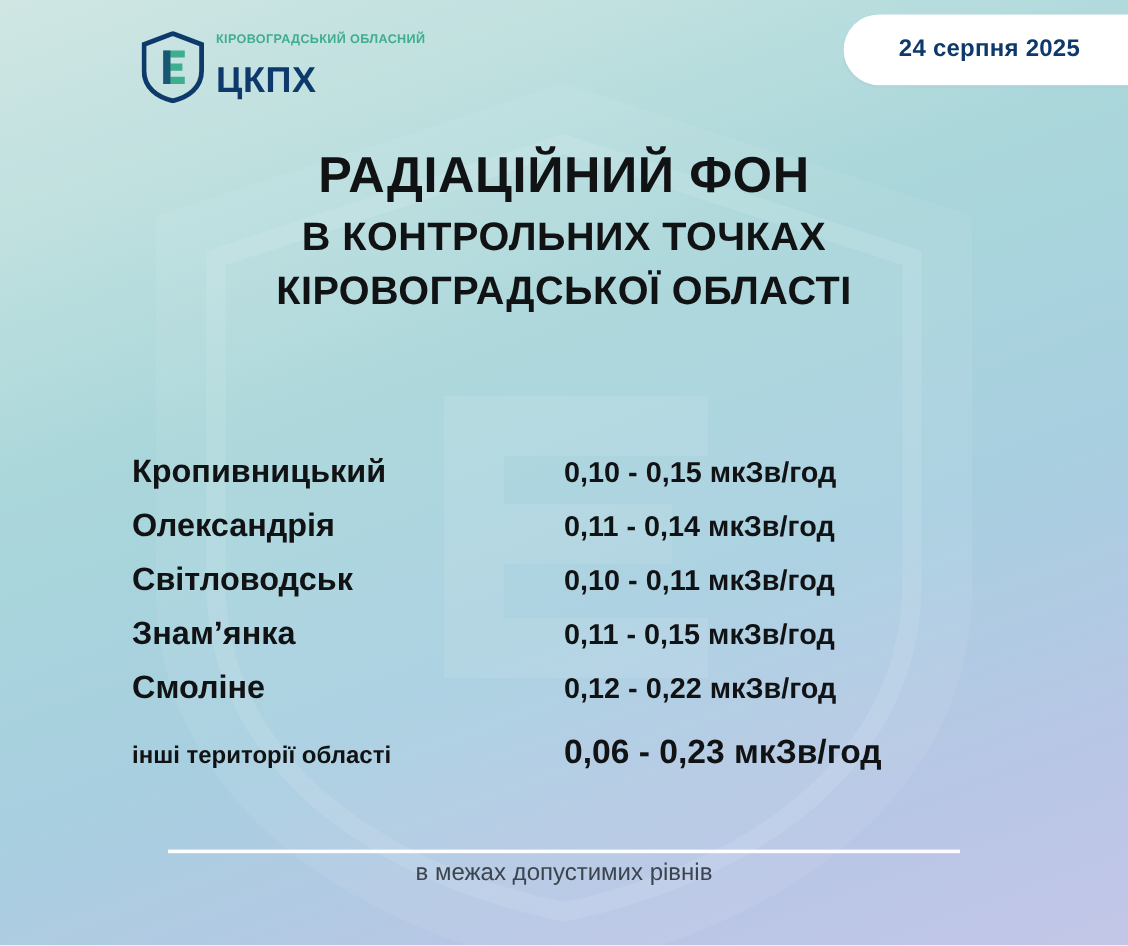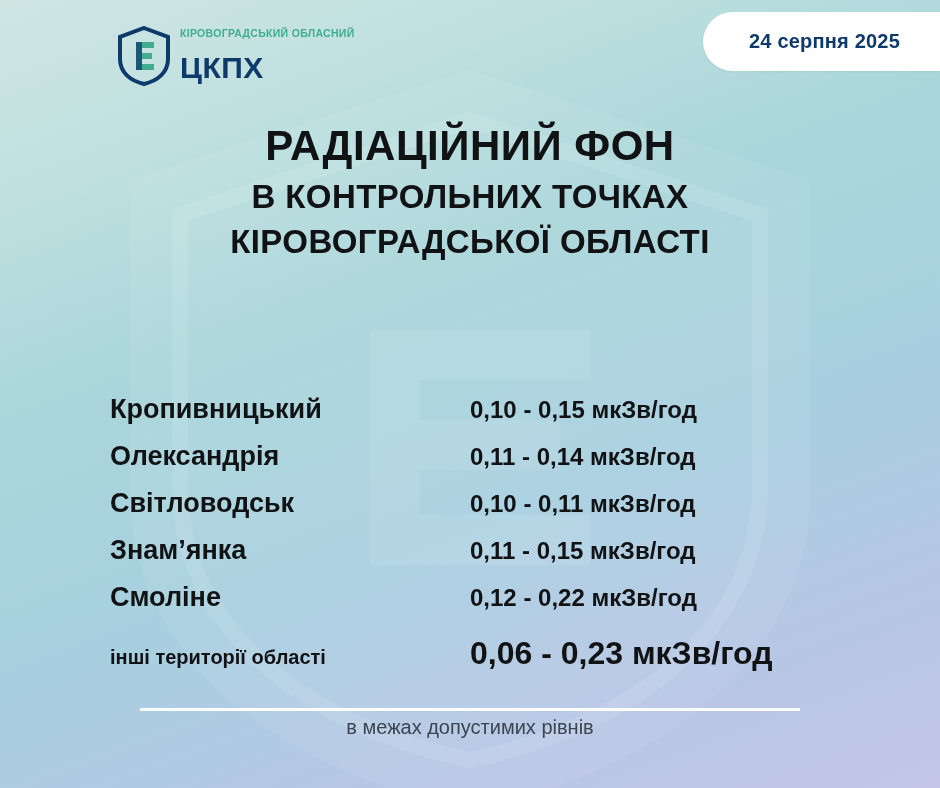--- a/index.html
+++ b/index.html
@@ -107,21 +107,20 @@
   .table {
     position: absolute;
     left: 110px;
     top: 378px;
     width: 730px;
   }
   .row {
     display: flex;
     align-items: baseline;
     margin-bottom: 14px;
-    margin-top: 16px;
   }
   .row .place {
     width: 360px;
     font-size: 27px;
     font-weight: bold;
     color: #111214;
     white-space: nowrap;
   }
   .row .value {
     font-size: 24px;
@@ -129,21 +128,21 @@
     color: #111214;
     white-space: nowrap;
   }
   .row.other {
     margin-top: 22px;
   }
   .row.other .place {
     font-size: 20px;
   }
   .row.other .value {
-    font-size: 32px;
+    font-size: 28px;
   }
   .divider {
     position: absolute;
     left: 140px;
     top: 708px;
     width: 660px;
     height: 3px;
     background: #ffffff;
     opacity: 0.95;
   }

